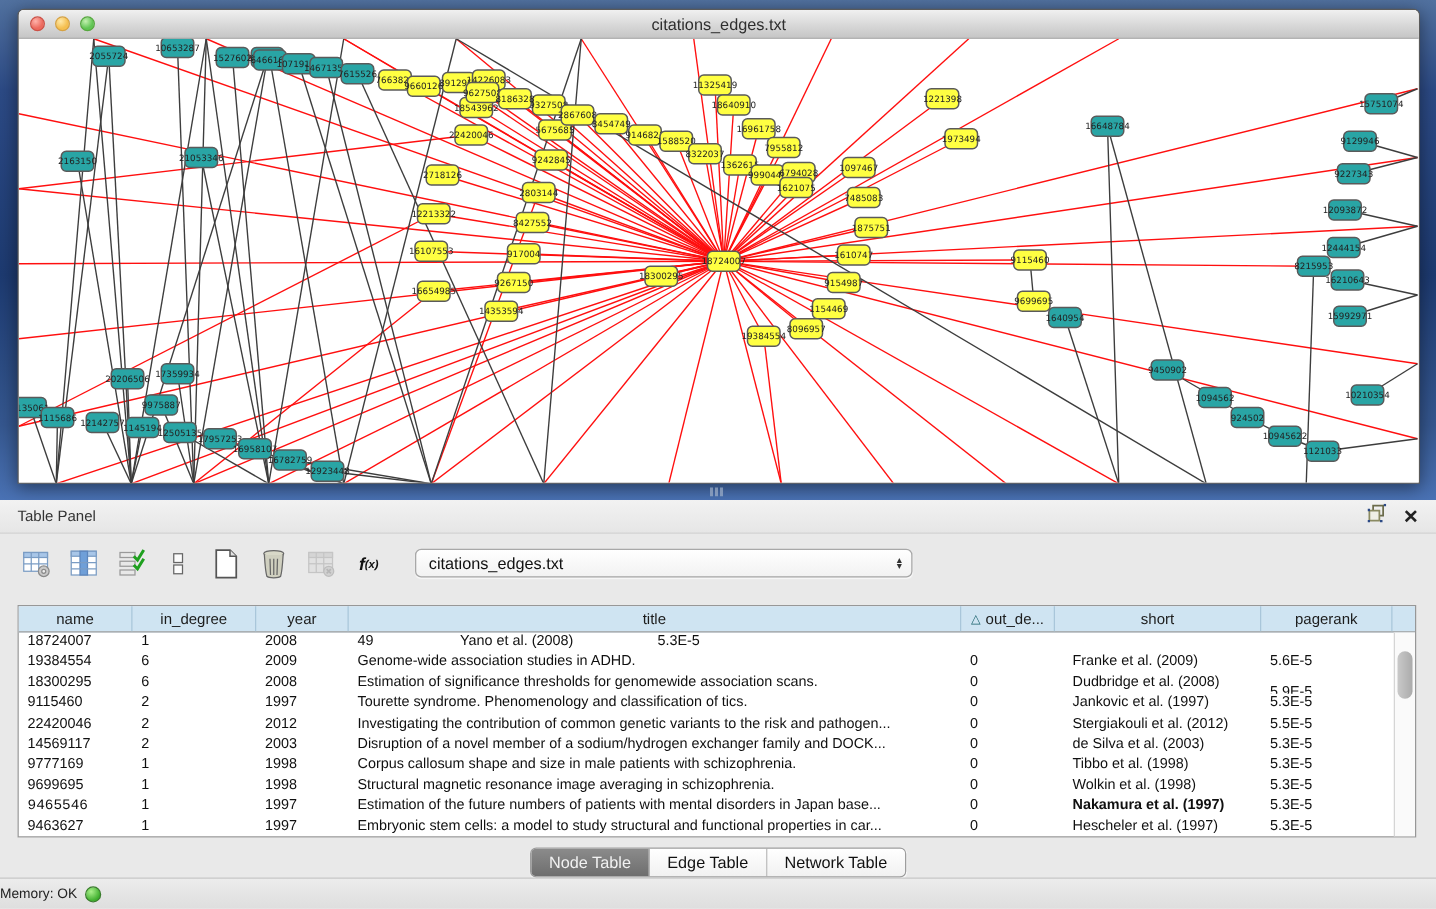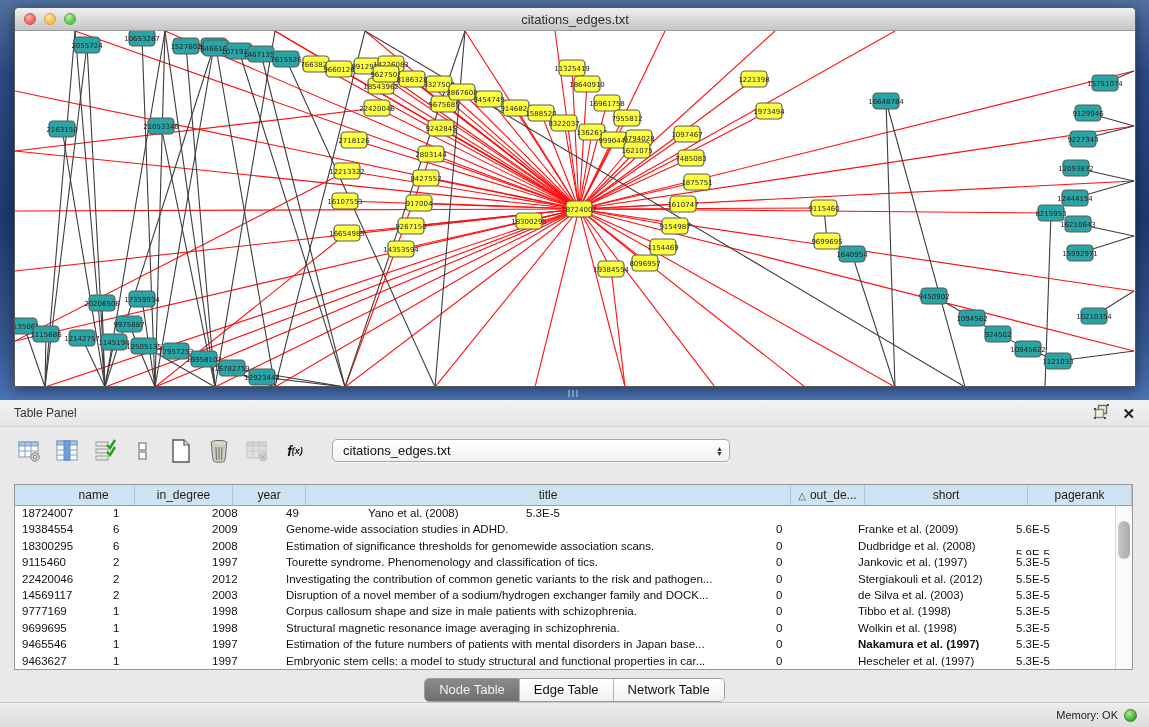--- a/index.html
+++ b/index.html
@@ -57,21 +57,21 @@
   .tabs { position:absolute; left:0; right:0; top:278px; display:flex; justify-content:center;text-align:center; }
   .seg { display:flex; border:1px solid #9d9d9d; border-radius:5px; overflow:hidden;
     box-shadow:0 1px 1px rgba(255,255,255,.8); }
   .seg .tab { font-size:13px; padding:3px 14px 4px; background:linear-gradient(180deg,#ffffff,#f1f1f1);
     color:#111; border-right:1px solid #b5b5b5; }
   .seg .tab:last-child { border-right:none; }
   .seg .tab.active { background:linear-gradient(180deg,#8b8b8b,#6e6e6e); color:#f2f2f2; }
 
   .statusbar { position:absolute; left:0; bottom:0; width:100%; height:25px;
     background:linear-gradient(180deg,#ececec,#dedede); border-top:1px solid #c8c8c8;
-    display:flex; align-items:center; justify-content:flex-end; padding-right:12px; gap:6px; }
+    display:flex; align-items:center; padding-right:12px; gap:6px; }
   .statusbar .mem { font-size:11px; color:#222; }
   .memdot { width:13px; height:13px; border-radius:50%;
     background:radial-gradient(circle at 35% 30%,#a9f08a,#3fae2e 70%); border:1px solid #3a7d2d; }
 </style>
 </head>
 <body>
 
 <div class="screen">
 
   <div class="desktop">
@@ -662,21 +662,21 @@
         <span>citations_edges.txt</span>
         <span class="stp">
             <span>▲</span>
             <span>▼</span>
           </span>
       </div>
     </div>
 
     <div class="table-wrap">
       <div class="thead" id="thead">
-          <div class="th" style="width: 83px; margin-left: 38px;">
+          <div class="th" style="width: 91px;">
             <span>name</span>
           </div>
           <div class="th" style="width: 99px;">
             <span>in_degree</span>
           </div>
           <div class="th" style="width: 74px;">
             <span>year</span>
           </div>
           <div class="th" style="width: 490px;">
             <span>title</span>
@@ -758,21 +758,21 @@
           <div class="tr">
             <div class="td" style="width: 91px;">9699695</div>
             <div class="td" style="width: 99px;">1</div>
             <div class="td" style="width: 74px;">1998</div>
             <div class="td" style="width: 490px;">Structural magnetic resonance image averaging in schizophrenia.</div>
             <div class="td" style="width: 75px;">0</div>
             <div class="td center" style="width: 165px;">Wolkin et al. (1998)</div>
             <div class="td" style="width: 105px;">5.3E-5</div>
           </div>
           <div class="tr">
-            <div class="td" style="width: 91px;">9465546</div>
+            <div class="td" style="width: 91px; font-family: Liberation Mono, monospace;">9465546</div>
             <div class="td" style="width: 99px;">1</div>
             <div class="td" style="width: 74px;">1997</div>
             <div class="td" style="width: 490px;">Estimation of the future numbers of patients with mental disorders in Japan base...</div>
             <div class="td" style="width: 75px;">0</div>
             <div class="td center" style="width: 165px; font-weight: bold;">Nakamura et al. (1997)</div>
             <div class="td" style="width: 105px;">5.3E-5</div>
           </div>
           <div class="tr">
             <div class="td" style="width: 91px;">9463627</div>
             <div class="td" style="width: 99px;">1</div>

